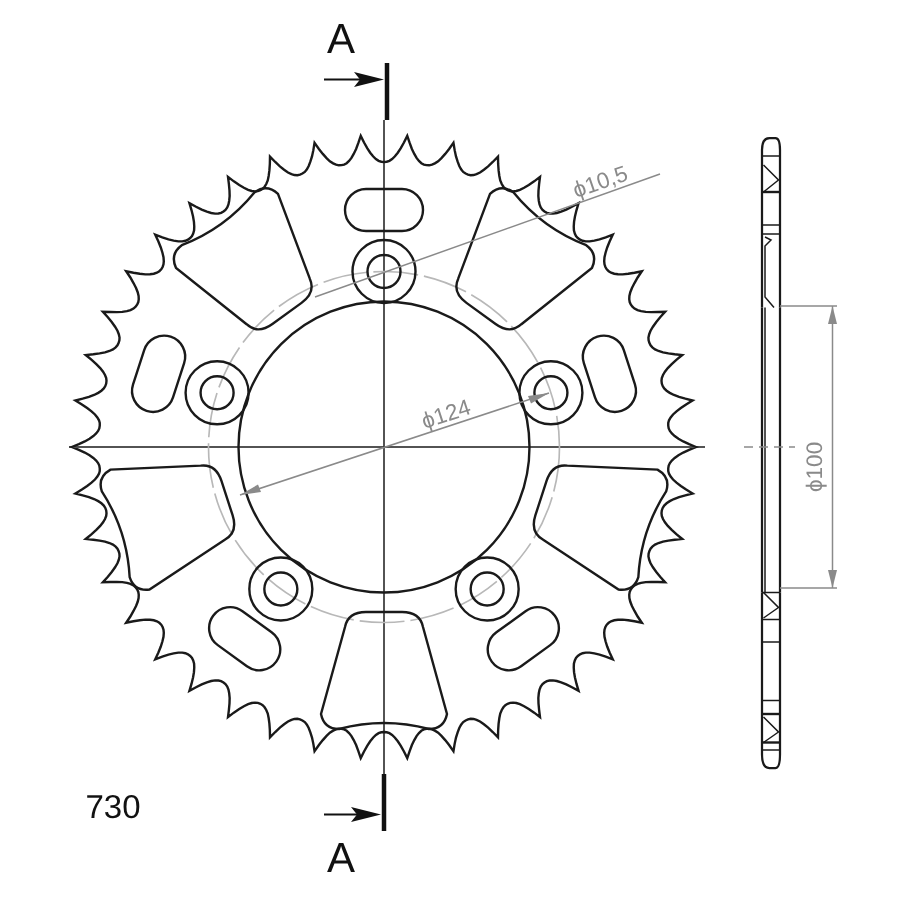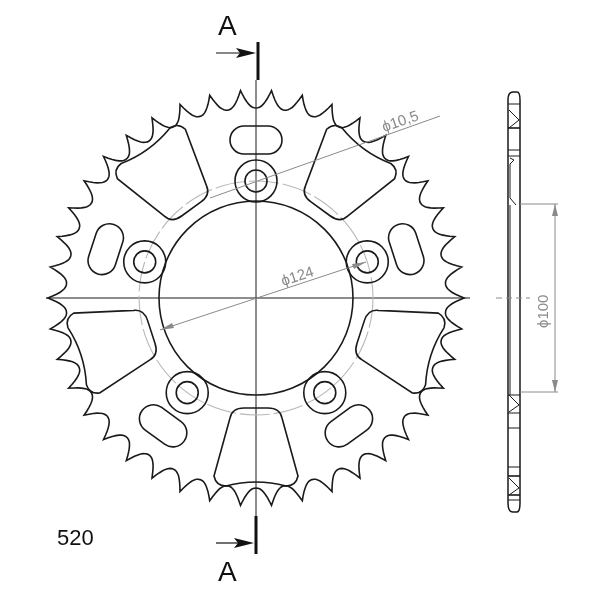--- a/index.html
+++ b/index.html
@@ -106,13 +106,13 @@
   </g>
   <g>
     <line x1="256" y1="516" x2="256" y2="554" stroke="#111" stroke-width="3"></line>
     <line x1="216" y1="543" x2="248" y2="543" stroke="#111" stroke-width="1.2"></line>
     <polygon points="254,543 234,538 238,543 234,548" fill="#111"></polygon>
   </g>
 </svg>
 
 <div class="lbl section-letter" style="left:218px; top:12px;">A</div>
 <div class="lbl section-letter" style="left:218px; top:558px;">A</div>
-<div class="lbl chain-size">520</div>
+<div class="lbl chain-size">730</div>
 
 </body></html>

